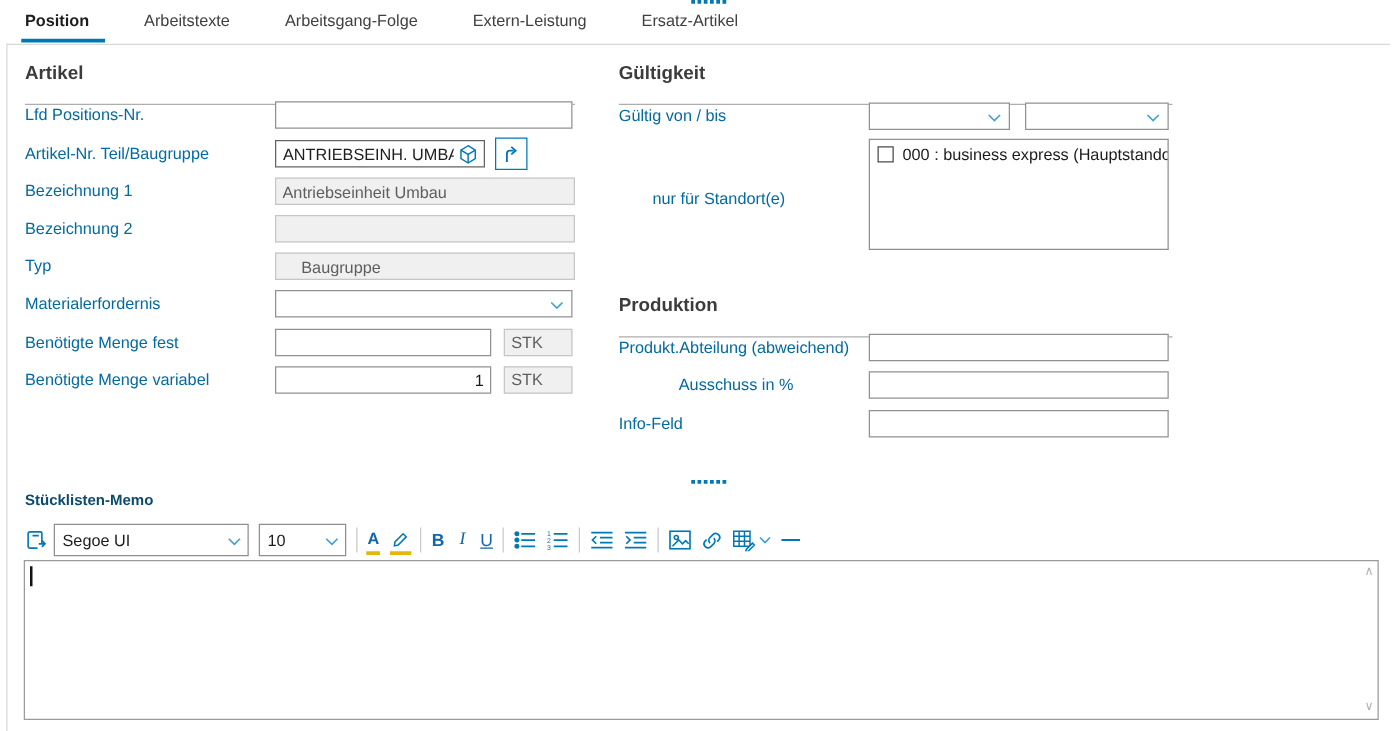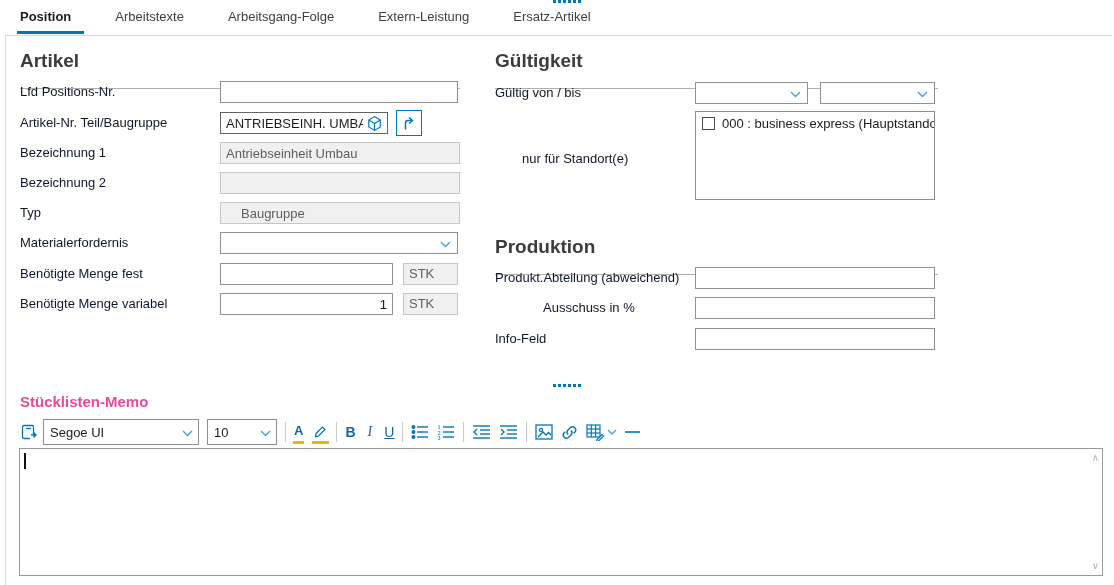--- a/index.html
+++ b/index.html
@@ -13,24 +13,24 @@
   .tab.active{color:#1d1d1d;font-weight:600}
   .tab.active::after{content:"";position:absolute;left:-3px;right:-13px;bottom:1px;height:3px;background:var(--accent,#0078b8)}
   .panel-top{position:absolute;left:5px;right:2px;top:35px;height:1px;background:#d9d9d9}
   .panel-left{position:absolute;left:5px;top:35px;bottom:0;width:1px;background:#d9d9d9}
 
   
   .grip{position:absolute;display:flex;gap:2px}
   .grip i{display:block;width:3px;height:3px;background:var(--accent,#0078b8)}
 
   
-  .section-title{position:absolute;font-size:19px;font-weight:600;color:#3c3c3c;padding-bottom:16px;border-bottom:1px solid #aeaeae}
-  .plain-title{position:absolute;font-size:15px;font-weight:600;color:#ec4899}
-
-  .lbl{position:absolute;height:22px;line-height:22px;color:#0f172a;white-space:nowrap}
+  .section-title{position:absolute;font-size:15px;font-weight:600;color:#3c3c3c;padding-bottom:16px;border-bottom:1px solid #aeaeae}
+  .plain-title{position:absolute;font-size:12px;font-weight:600;color:#0c4a6e}
+
+  .lbl{position:absolute;height:22px;line-height:22px;color:#0369a1;white-space:nowrap}
 
   .inp{position:absolute;height:22px;border:1px solid #919191;background:#fff;font-family:"Liberation Sans","DejaVu Sans",sans-serif;font-size:13px;color:#1c1c1c;padding:0 5px;outline:none}
   .inp.dis{background:#f0f0f0;border-color:#c6c6c6;color:#5e5e5e}
   .inp.focus{border-color:#636363}
   .inp.num{text-align:right}
   .unit{position:absolute;height:22px;border:1px solid #c6c6c6;background:#f0f0f0;color:#5e5e5e;line-height:20px;padding:0 5px}
 
   .combo{position:absolute;height:22px;border:1px solid #919191;background:#fff}
   .combo .chev{position:absolute;right:6px;top:8px}
 

